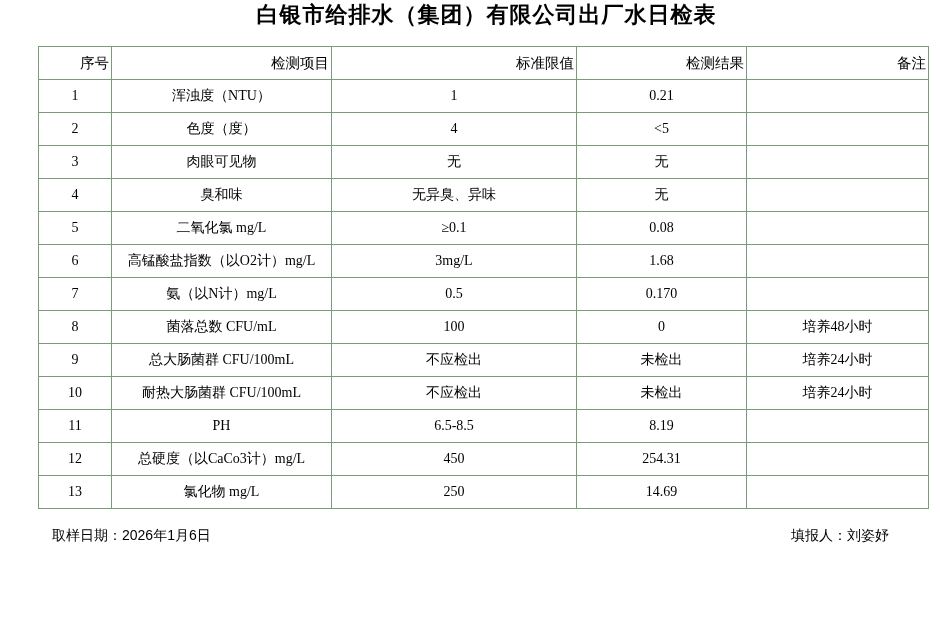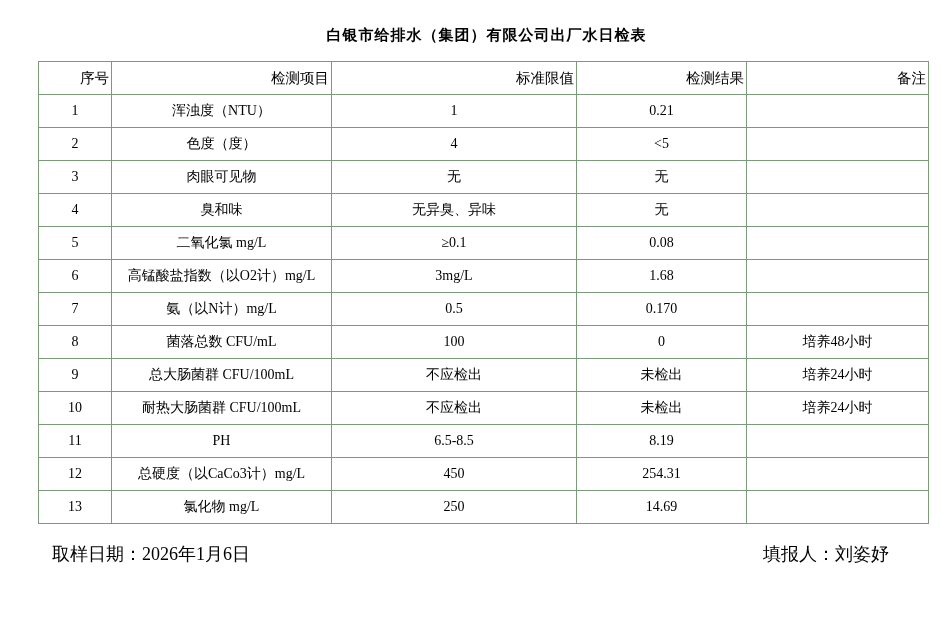--- a/index.html
+++ b/index.html
@@ -15,24 +15,23 @@
     overflow: hidden;
   }
   .page {
     position: relative;
     width: 941px;
     height: 644px;
     box-sizing: border-box;
   }
   .doc-title {
     text-align: center;
-    font-size: 15px;
+    font-size: 22px;
     font-weight: bold;
     letter-spacing: 1px;
-    padding-top: 26px;
     padding-bottom: 16px;
     font-family: "Liberation Serif", "DejaVu Serif", serif;
     margin-left: 32px;
   }
   .table-wrap {
     padding: 0 38px 0 38px;
   }
   table.report {
     border-collapse: collapse;
     width: 865px;
@@ -58,23 +57,23 @@
   .col-std   { width: 240px; }
   .col-res   { width: 165px; }
   .col-note  { width: 177px; }
 
   .cell-num {
     font-family: "Liberation Serif", "DejaVu Serif", serif;
   }
   .footer {
     display: flex;
     padding: 18px 52px 0 52px;
-    font-size: 18px;
+    font-size: 14px;
     justify-content: space-between;
-    font-family: Liberation Serif, serif;
+    font-family: Liberation Sans, sans-serif;
   }
   .footer .f-item {
     white-space: nowrap;
   }
 </style>
 </head>
 <body>
 
 <div class="page">
 

